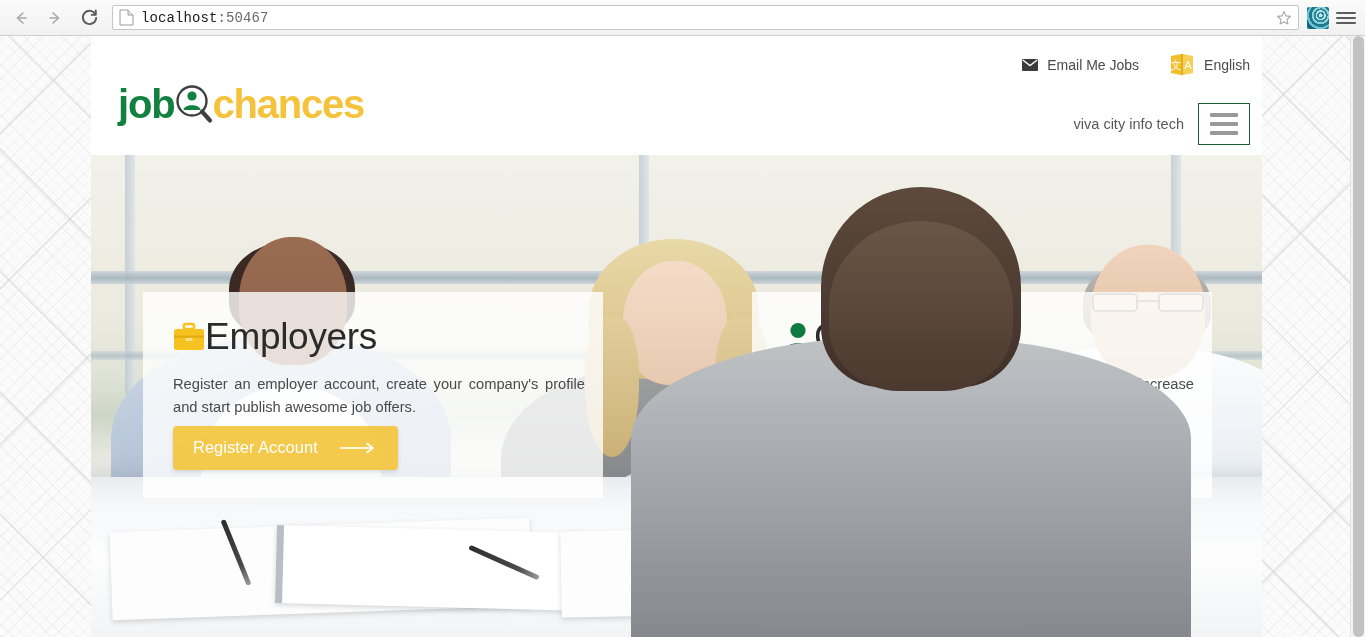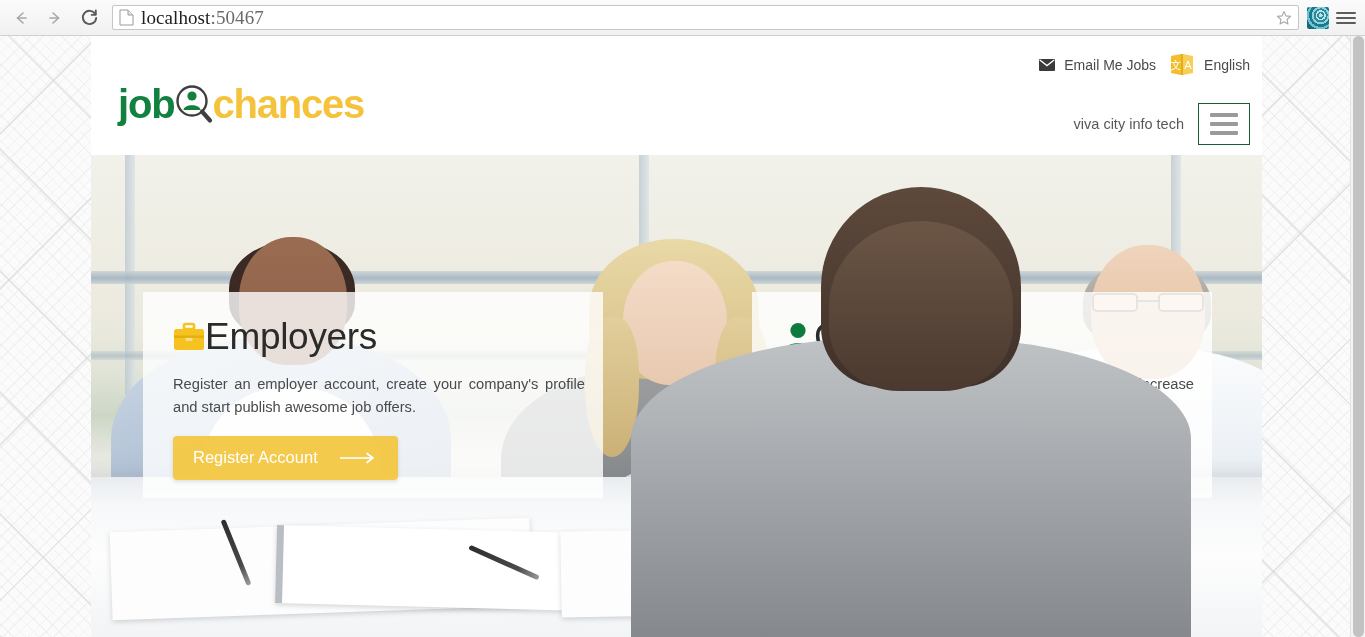--- a/index.html
+++ b/index.html
@@ -30,22 +30,22 @@
     flex: 1; height: 25px; margin: 0 8px 0 10px;
     display: flex; align-items: center;
     background: #fff;
     border: 1px solid #c6c6c6;
     border-radius: 2px;
     padding: 0 6px;
     position: relative;
   }
   .page-icon { width: 15px; height: 17px; margin-right: 7px; flex: 0 0 auto; }
   .omnibox-url {
-    font-size: 19px; color: #333;
-    font-family: Liberation Serif, serif;
+    font-size: 14px; color: #333;
+    font-family: Liberation Mono, monospace;
     letter-spacing: .1px;
     white-space: nowrap; overflow: hidden;
   }
   .omnibox-url .host { color: #202020; }
   .omnibox-url .port { color: #6a6a6a; }
   .star-btn {
     position: absolute; right: 4px; top: 50%; transform: translateY(-50%);
     width: 20px; height: 20px; display: flex; align-items: center; justify-content: center;
     color: #a6a6a6;
   }
@@ -89,21 +89,21 @@
     width: 1171px; height: 601px;
     background: #fff;
     overflow: hidden;
   }
 
   
   .site-header { position: relative; height: 119px; background: #fff; }
 
   .topbar {
     position: absolute; top: 17px; right: 12px;
-    display: flex; align-items: center; gap: 13px;
+    display: flex; align-items: center; gap: 30px;
   }
   .top-link {
     display: flex; align-items: center; gap: 9px;
     font-size: 14px; color: #4a4a4a;
     text-decoration: none; cursor: pointer;
     white-space: nowrap;
   }
   .mail-icon { width: 16px; height: 12px; display: block; }
   .lang-icon { width: 26px; height: 24px; display: block; }
 
@@ -199,21 +199,21 @@
     margin-bottom: 18px;
   }
   .card-title .icn { width: 32px; height: 32px; display: block; flex: 0 0 auto; }
   .card-title h2 {
     font-size: 37px; font-weight: normal; color: #2b2b2b;
     letter-spacing: -.3px; line-height: 1;
   }
   .card-desc {
     font-size: 14.7px; line-height: 1.55; color: #4a4a4a;
     text-align: justify;
-    margin-bottom: 17px;
+    margin-bottom: 7px;
     width: 412px;
   }
   .reg-btn {
     display: inline-flex; align-items: center; gap: 22px;
     height: 44px; padding: 16px 20px;
     border: none; border-radius: 4px;
     font-size: 16.5px; color: #fff;
     font-family: "Liberation Sans", sans-serif;
     cursor: pointer;
     box-shadow: 0 2px 4px rgba(0,0,0,.12);

